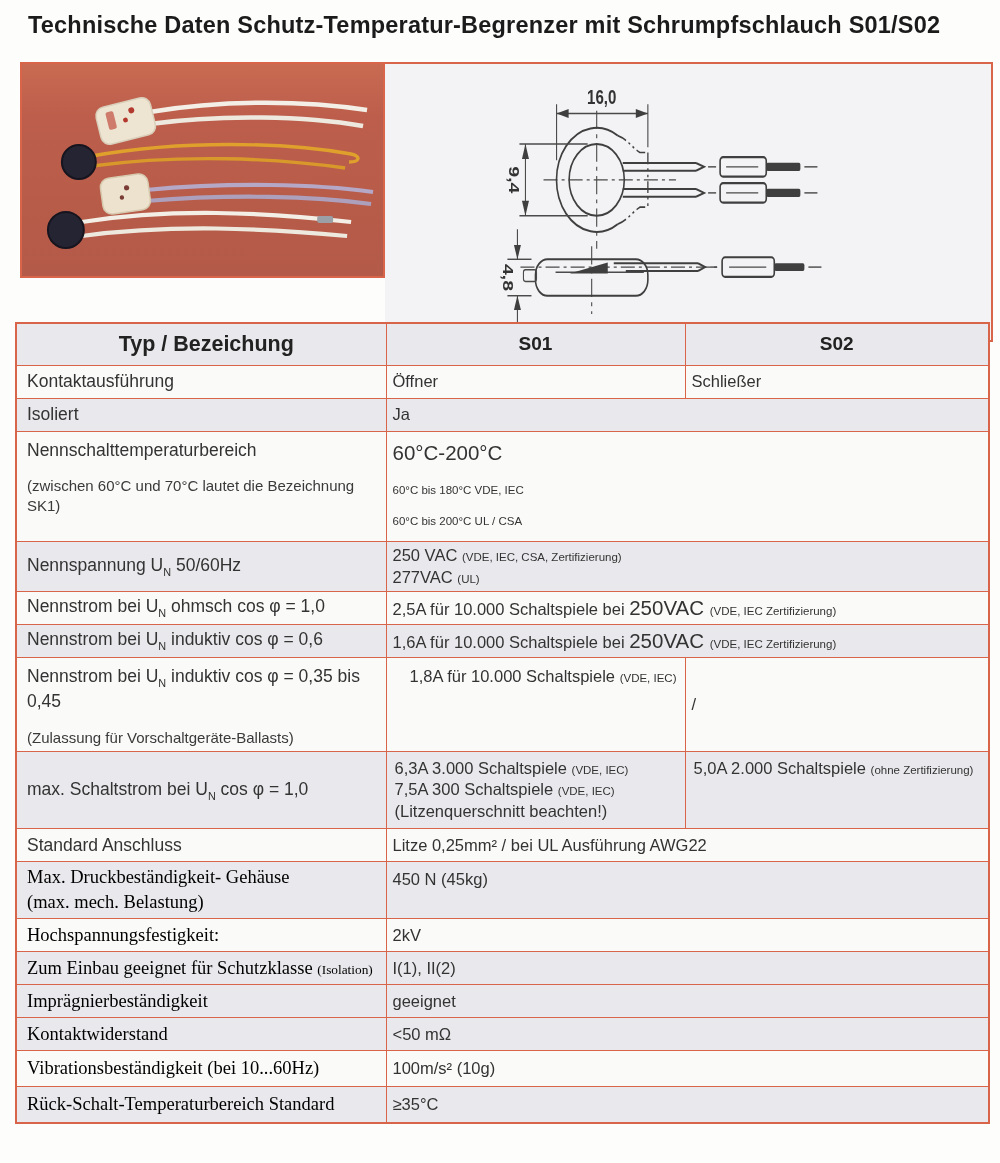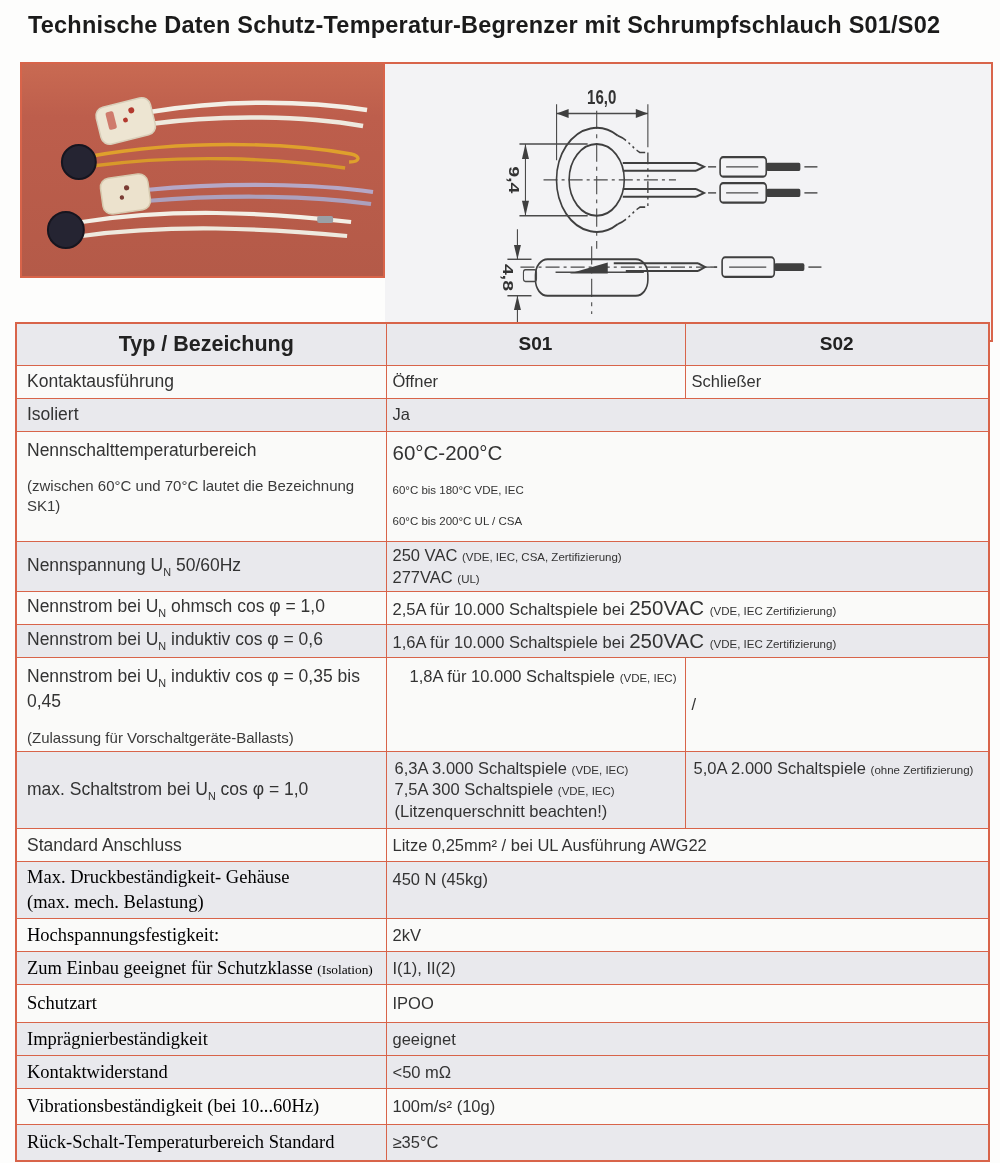--- a/index.html
+++ b/index.html
@@ -328,28 +328,20 @@
           </td>
         </tr>
         <tr data-name="row-schutzklasse" class="shaded">
           <td class="label-cell serif" data-name="row-label">
             <div class="label-line"><span data-name="label-text">Zum Einbau geeignet für Schutzklasse </span><span class="sm" data-name="label-text">(Isolation)</span></div>
           </td>
           <td class="value-cell value-span" data-name="row-value-span" colspan="2">
             <div class="value-line"><span class="" data-name="value-text">I(1), II(2)</span></div>
           </td>
         </tr>
-        <tr data-name="row-schutzart" class="plain">
-          <td class="label-cell serif" data-name="row-label">
-            <div class="label-line"><span data-name="label-text">Schutzart</span></div>
-          </td>
-          <td class="value-cell value-span" data-name="row-value-span" colspan="2">
-            <div class="value-line"><span class="" data-name="value-text">IPOO</span></div>
-          </td>
-        </tr>
         <tr data-name="row-impraegnierbestaendigkeit" class="shaded">
           <td class="label-cell serif" data-name="row-label">
             <div class="label-line"><span data-name="label-text">Imprägnierbeständigkeit</span></div>
           </td>
           <td class="value-cell value-span" data-name="row-value-span" colspan="2">
             <div class="value-line"><span class="" data-name="value-text">geeignet</span></div>
           </td>
         </tr>
         <tr data-name="row-kontaktwiderstand" class="shaded">
           <td class="label-cell serif" data-name="row-label">

